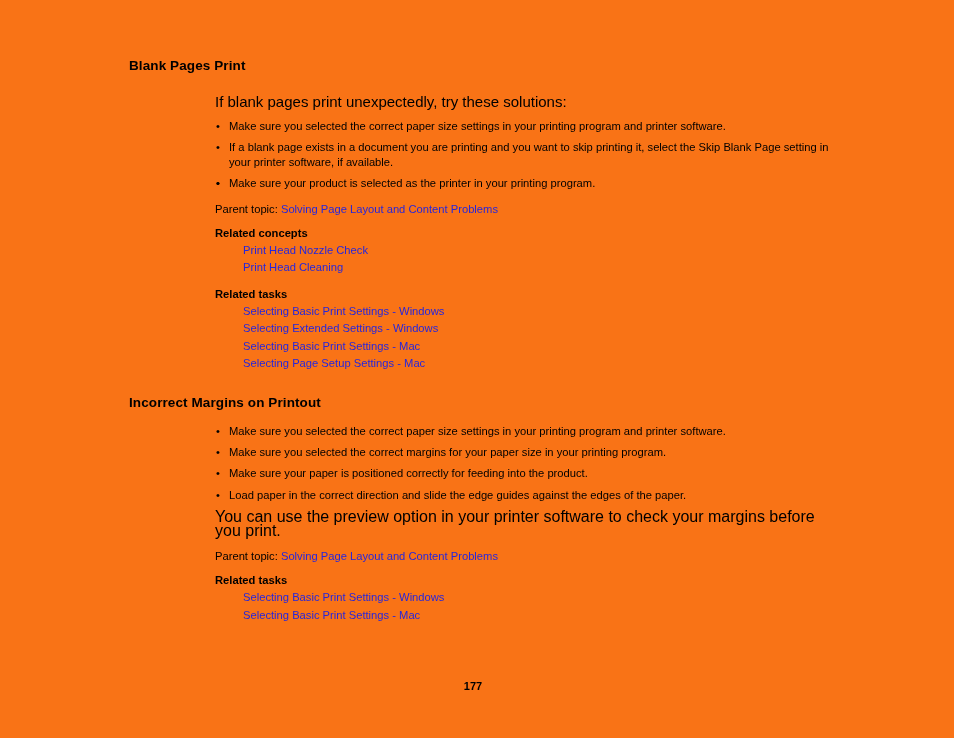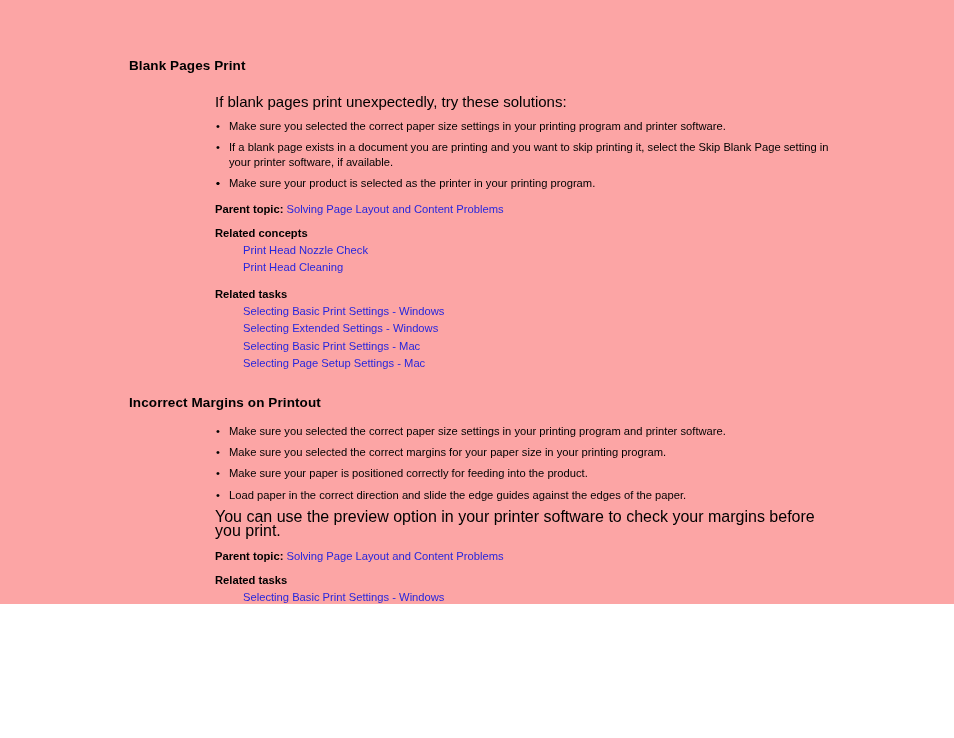--- a/index.html
+++ b/index.html
@@ -9,22 +9,22 @@
     background: #ffffff;
   }
   body {
     font-family: "Liberation Sans", sans-serif;
     color: #000000;
     -webkit-font-smoothing: antialiased;
   }
   .page {
     position: relative;
     width: 954px;
-    height: 604px;
-    background: #fca5a5;
+    height: 738px;
+    background: #f97316;
     overflow: hidden;
     box-sizing: border-box;
   }
   .content {
     position: absolute;
     left: 129px;
     top: 58px;
     width: 700px;
   }
   h2.section-title {
@@ -76,21 +76,21 @@
     top: 0;
     font-size: 11.2px;
     line-height: 14.4px;
   }
   .meta-row {
     font-size: 11.2px;
     line-height: 14px;
     margin-top: 11px;
   }
   .meta-label {
-    font-weight: bold;
+    font-weight: normal;
     color: #000;
     text-align: center;
   }
   .rel-heading {
     font-size: 11.2px;
     line-height: 14px;
     font-weight: bold;
     margin-top: 10px;
     color: #000;
   }

